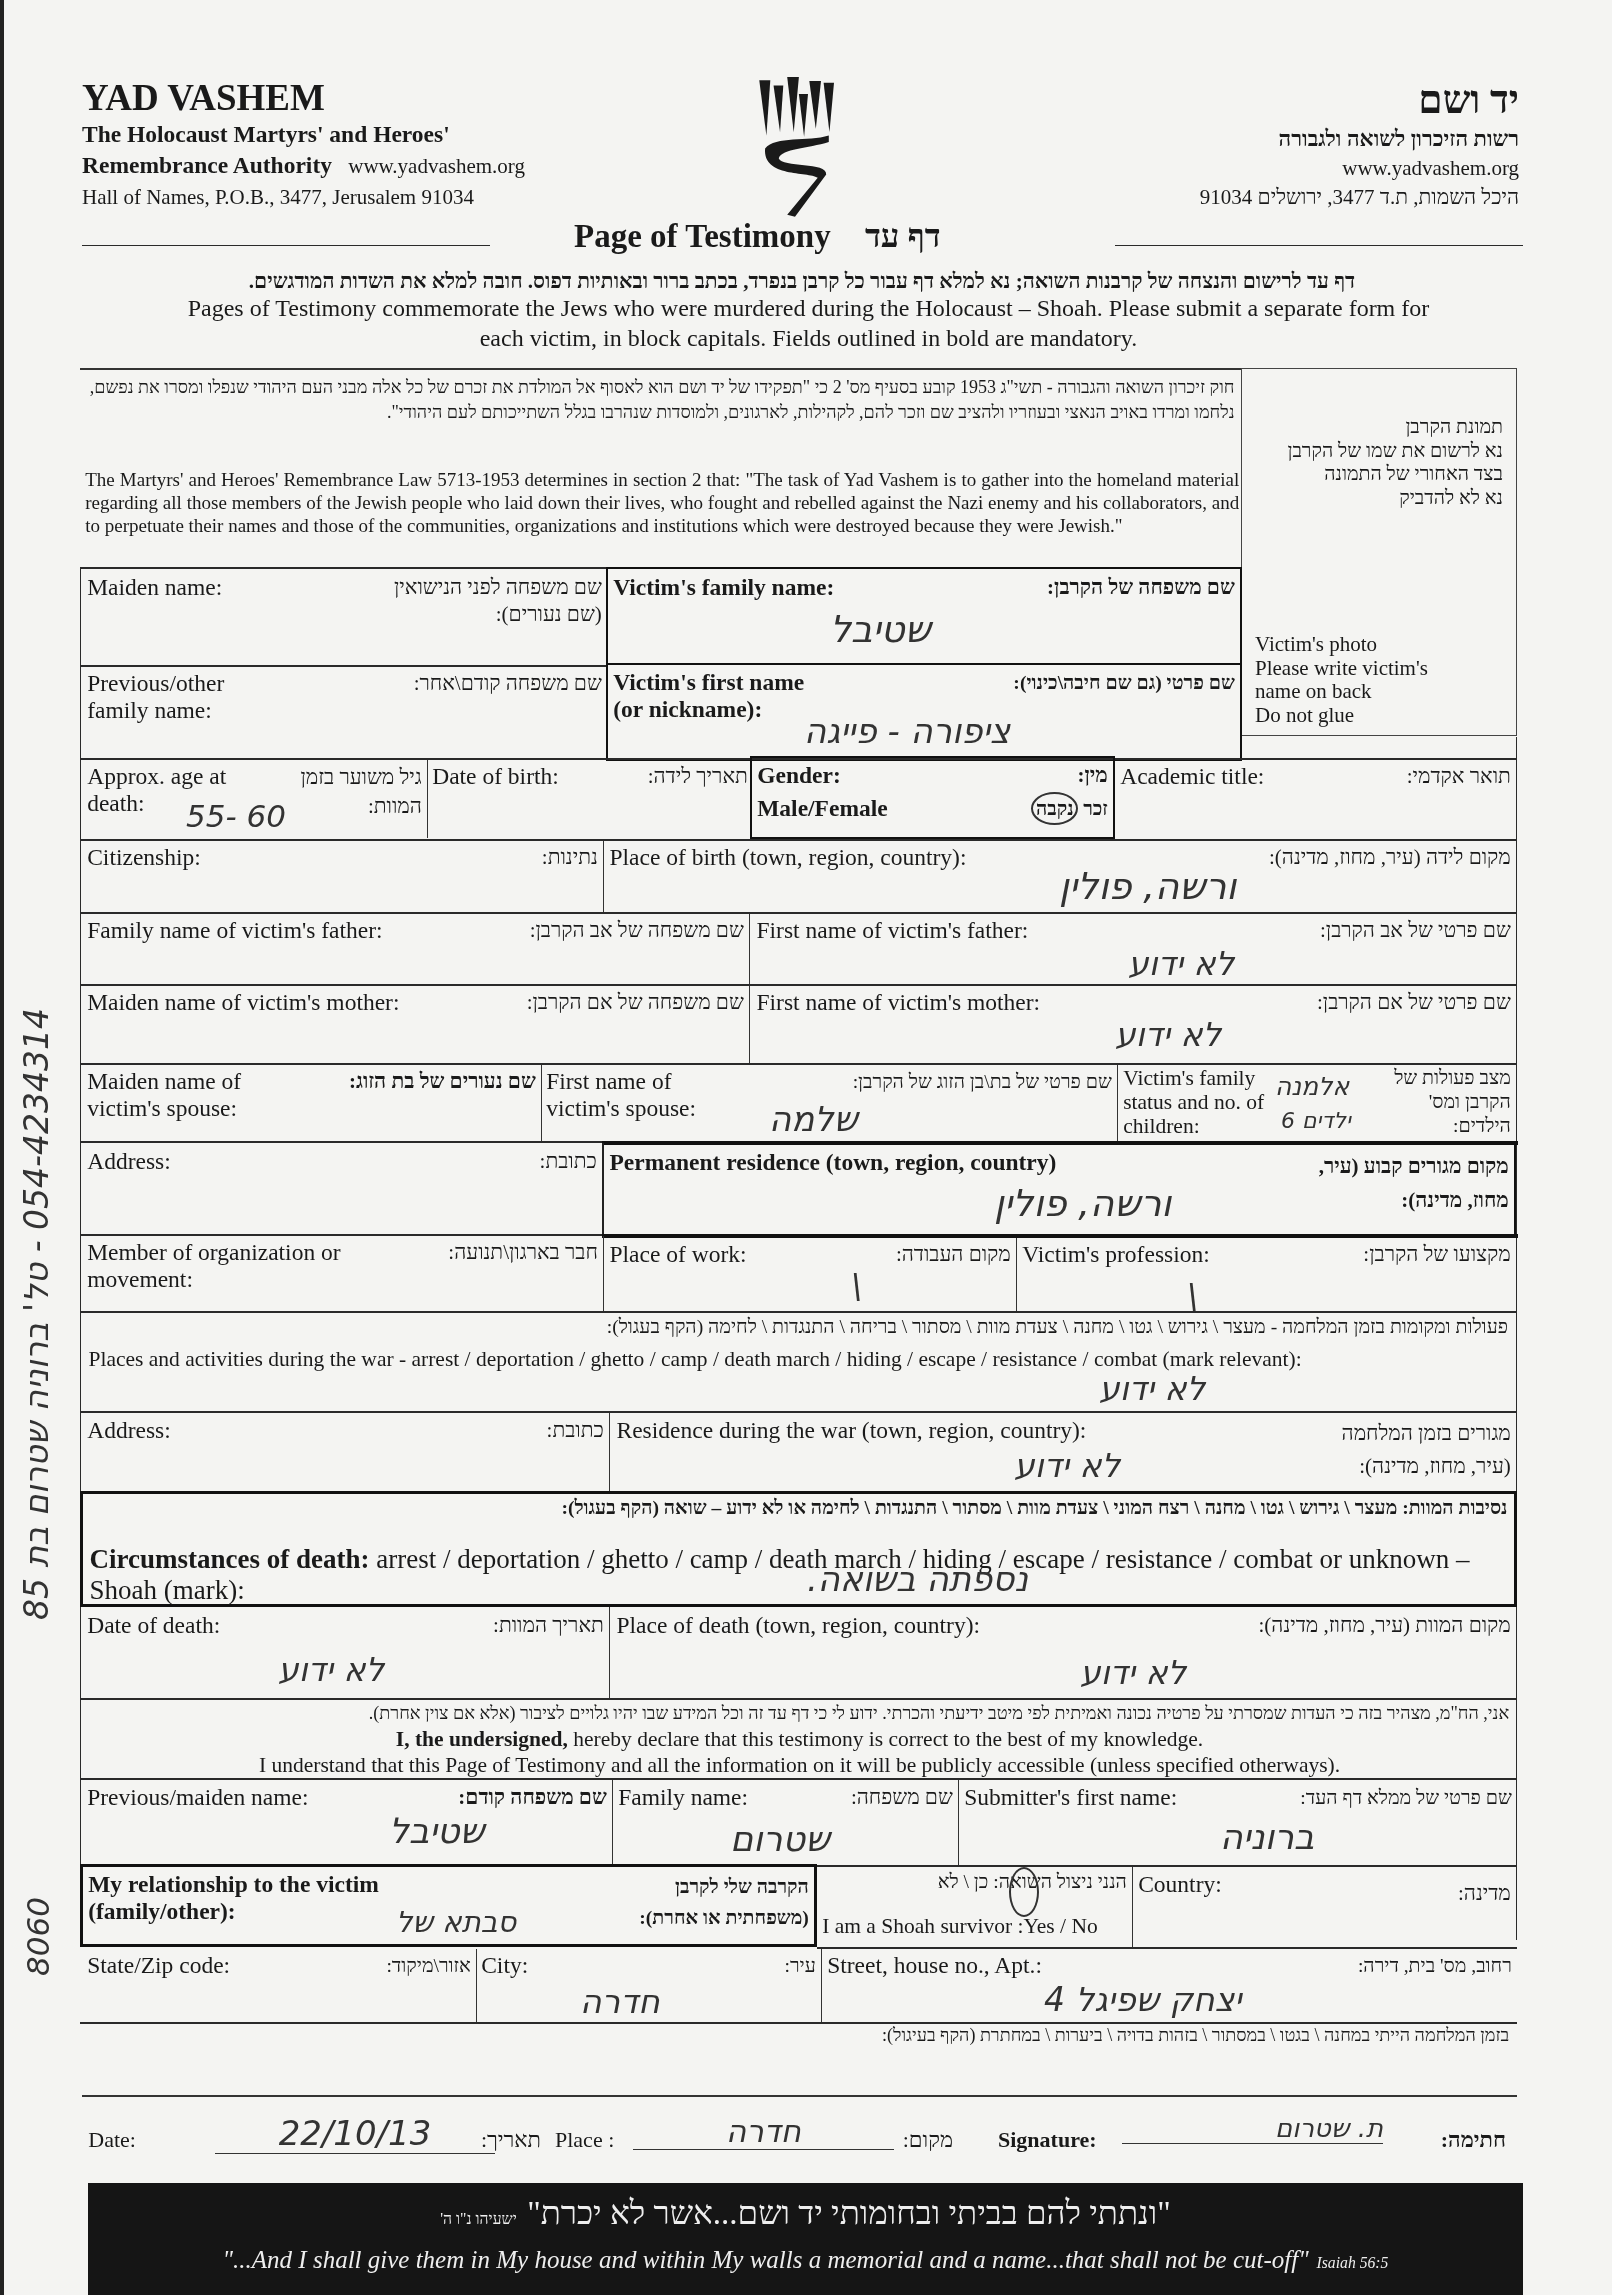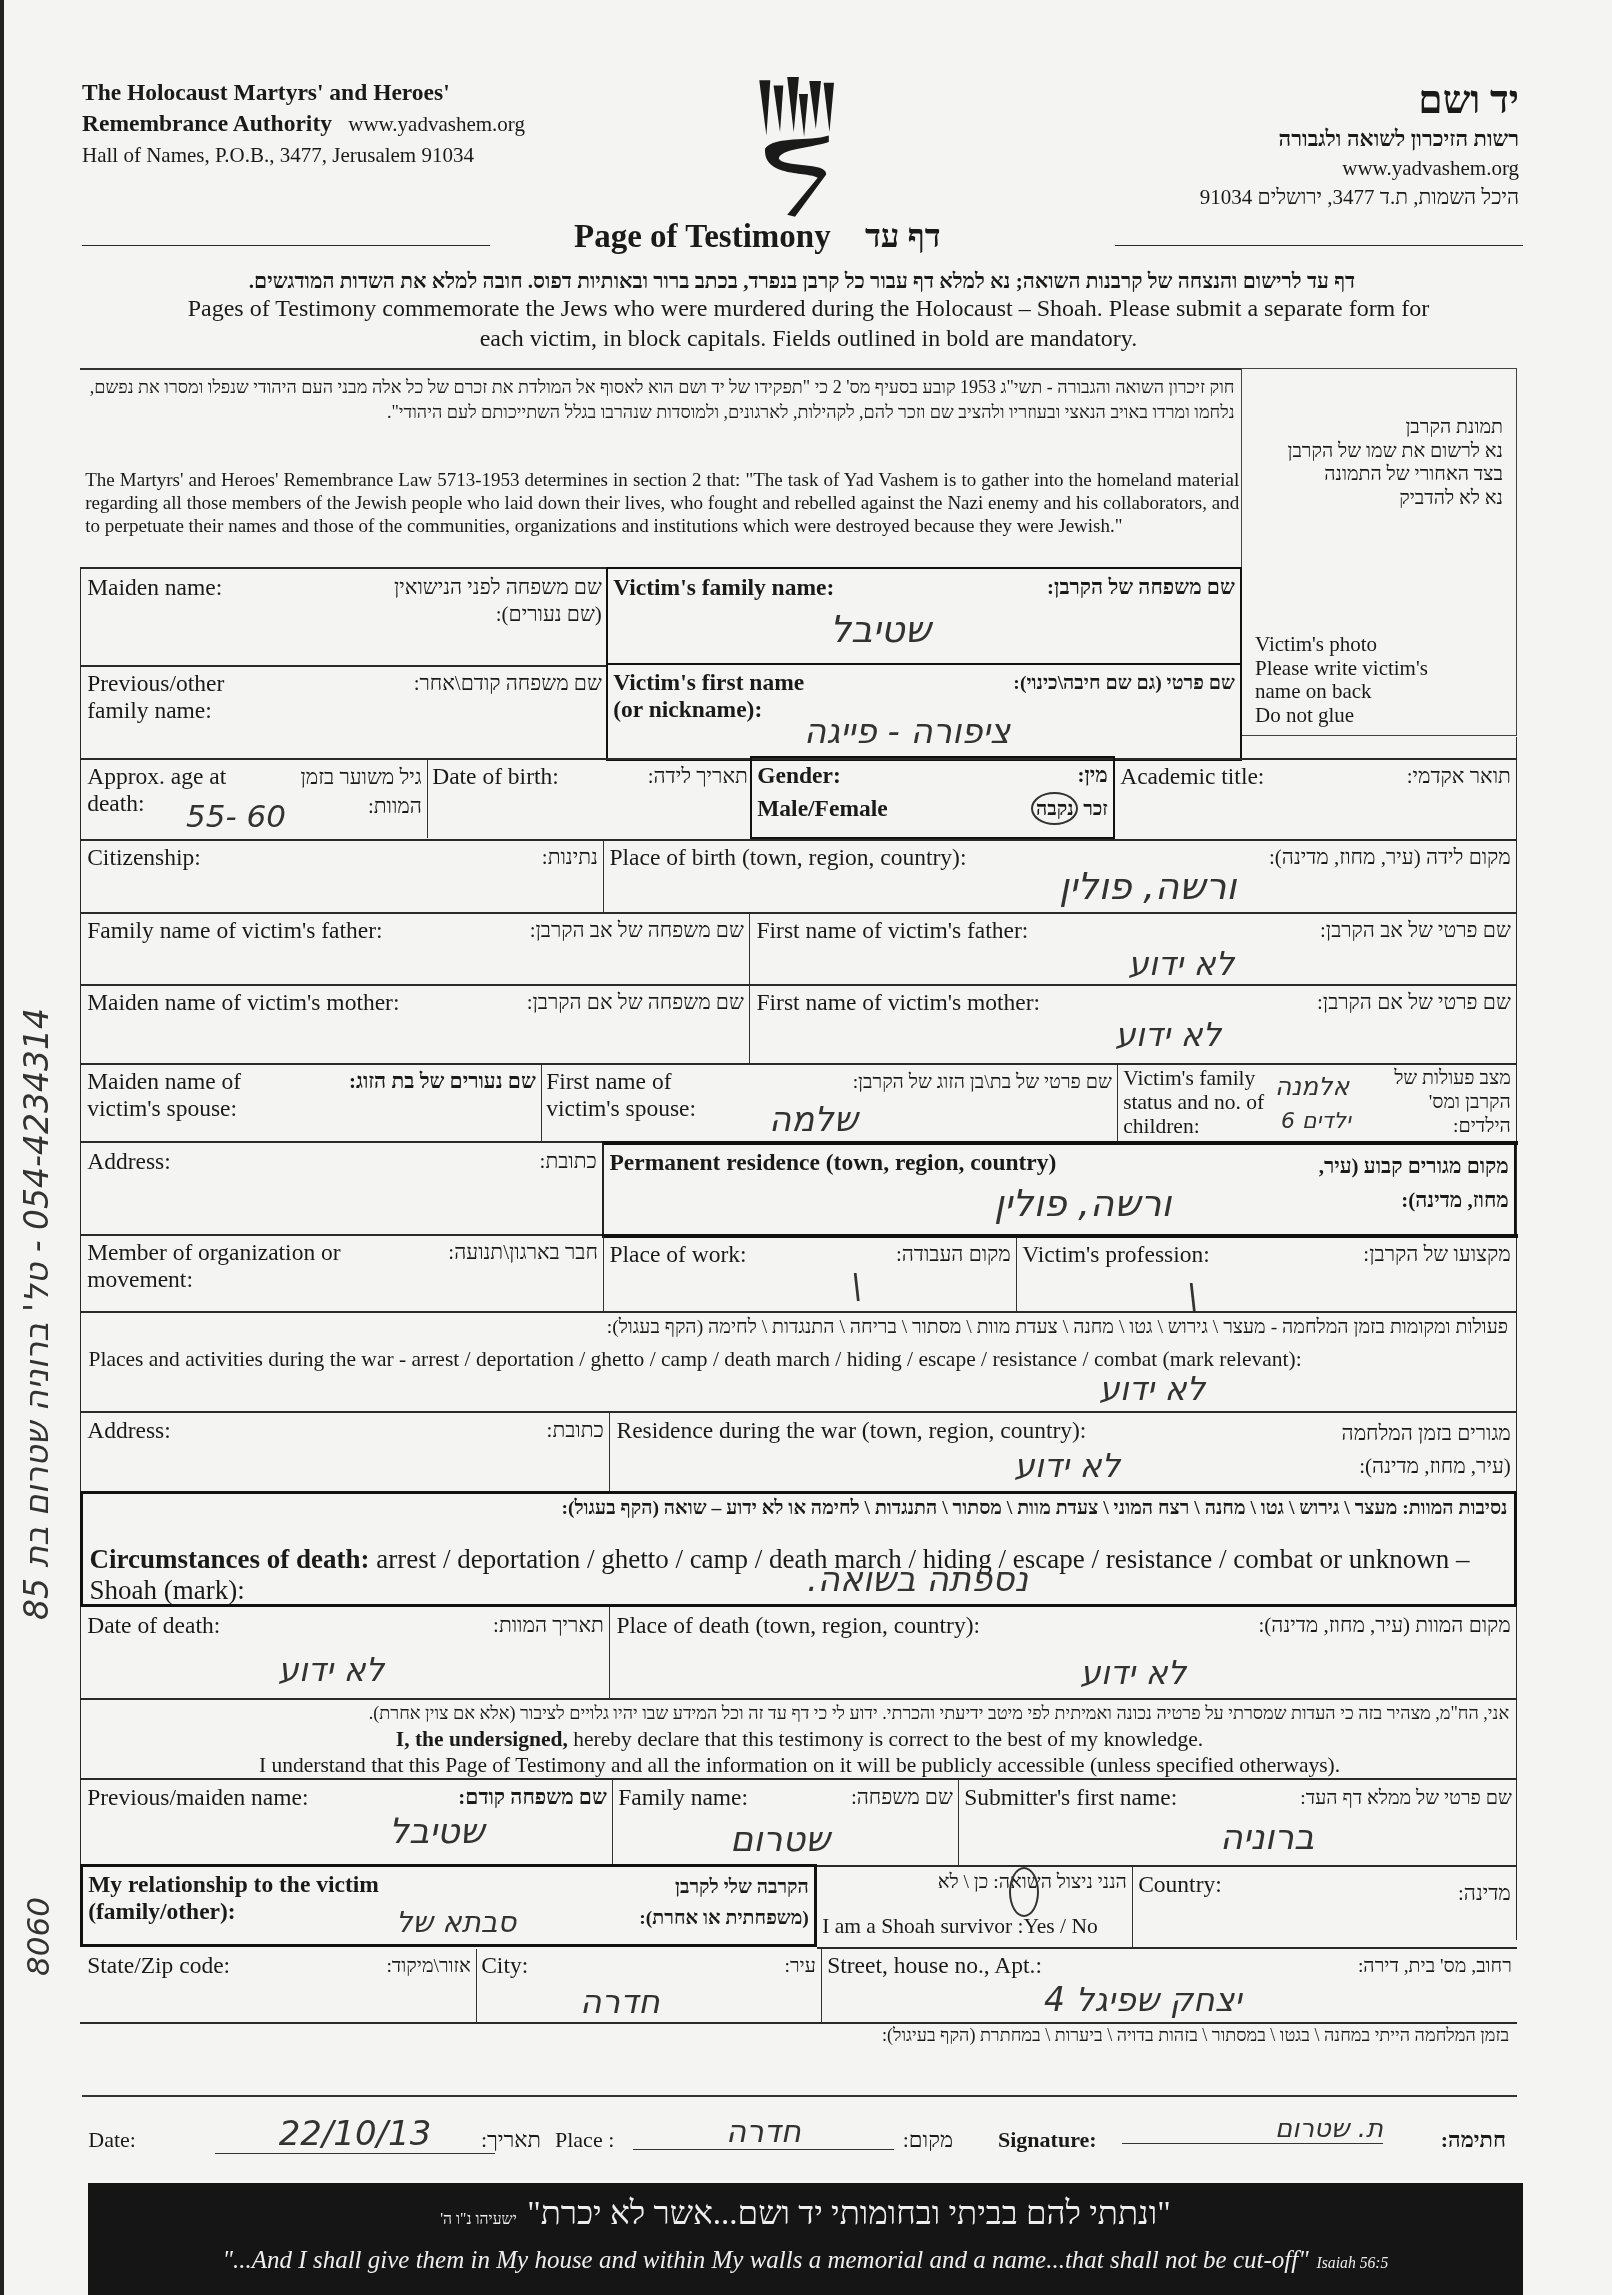--- a/index.html
+++ b/index.html
@@ -13,20 +13,21 @@
   .cell{position:absolute;box-sizing:border-box;}
   .hl{position:absolute;background:#2a2a2a;}
   .vl{position:absolute;background:#2a2a2a;}
   .thick{background:#111;}
   .center{text-align:center;}
 </style>
 </head>
 <body>
 
 <div class="abs" style="left:82px;top:77px;width:587px;">
+  <div style="font-size:37px;font-weight:bold;line-height:42px;">YAD VASHEM</div>
   <div style="font-size:23.5px;font-weight:bold;line-height:31px;">The Holocaust Martyrs' and Heroes'</div>
   <div style="font-size:23.5px;line-height:31px;">
     <span style="font-weight:bold;">Remembrance Authority</span>
     <span style="font-size:21px;margin-left:10.4px;">www.yadvashem.org</span>
   </div>
   <div style="font-size:21px;line-height:30px;">Hall of Names, P.O.B., 3477, Jerusalem  91034</div>
 </div>
 <div class="hl" style="left:82px;top:245px;width:408px;height:1.3px;"></div>
 
 <div class="abs" style="left:756px;top:77px;width:78px;height:143px;">

